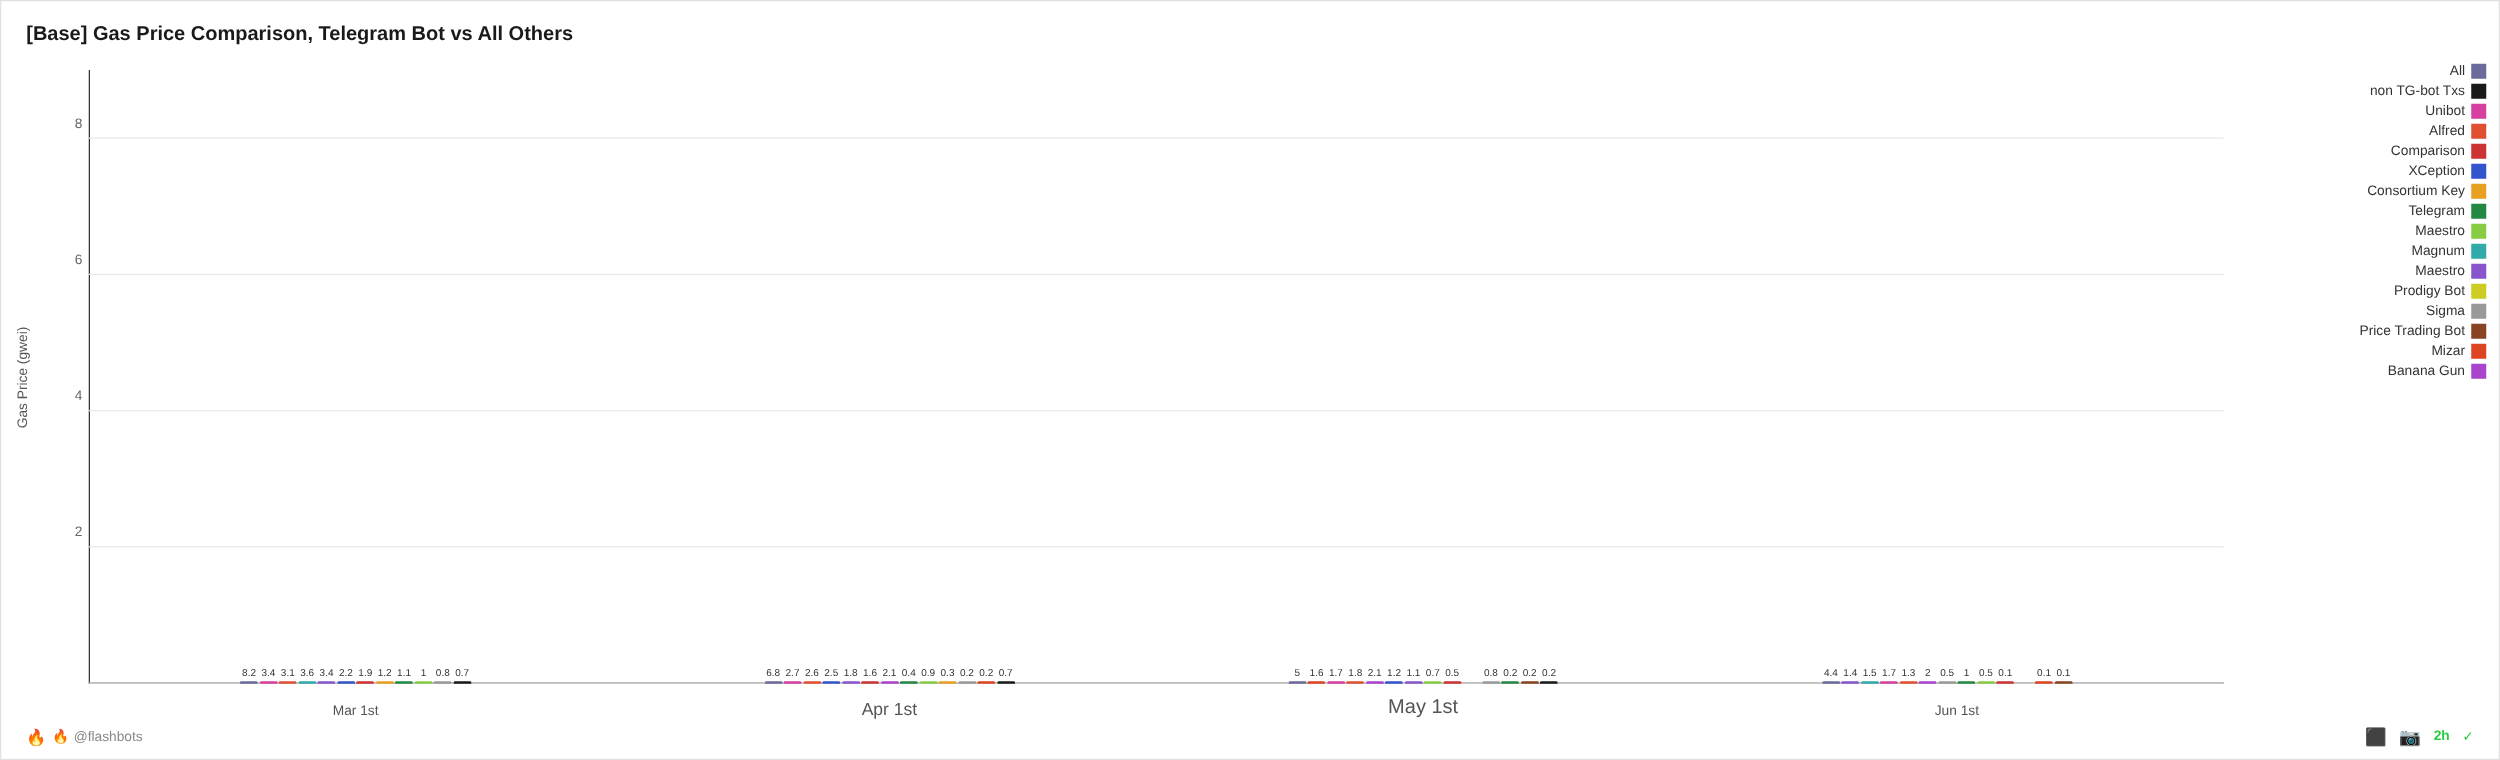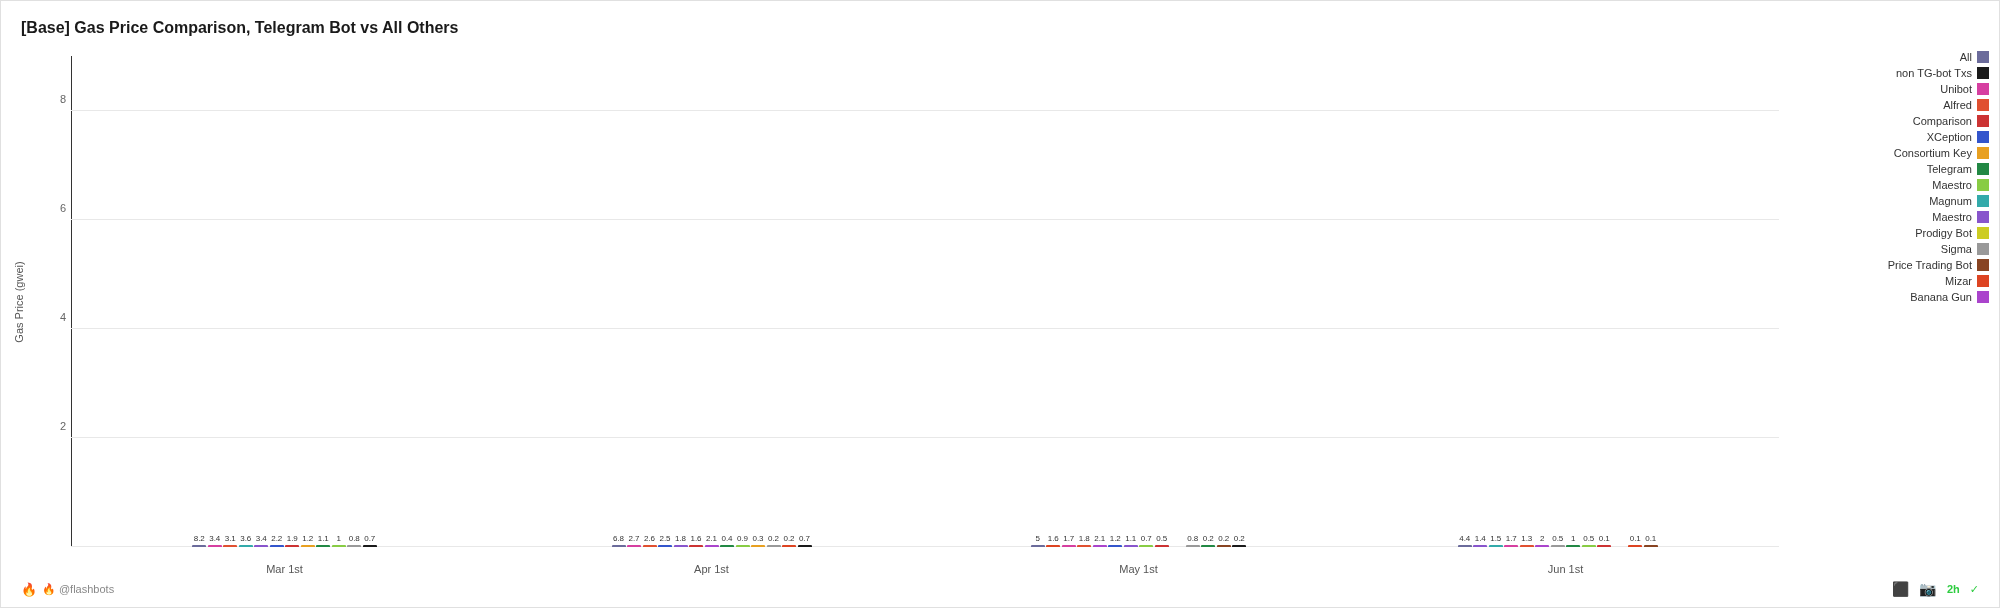--- a/index.html
+++ b/index.html
@@ -256,21 +256,21 @@
             <div class="bar" style="height: calc(2.22222%); background: rgb(153, 153, 153); min-height: 2px;"></div>
           </div>
           <div class="bar-wrap">
             <div class="bar-label">0.2</div>
             <div class="bar" style="height: calc(2.22222%); background: rgb(221, 68, 34); min-height: 2px;"></div>
           </div>
           <div class="bar-wrap">
             <div class="bar-label">0.7</div>
             <div class="bar" style="height: calc(7.77778%); background: rgb(26, 26, 26); min-height: 2px;"></div>
           </div>
-          <div style="position: absolute; bottom: -28px; left: 50%; transform: translateX(-50%); font-size: 11px; color: rgb(85, 85, 85); white-space: nowrap;">Apr 1st</div>
+          <div style="position: absolute; bottom: -28px; left: 50%; transform: translateX(-50%); font-size: 14px; color: rgb(85, 85, 85); white-space: nowrap;">Apr 1st</div>
         </div>
         <div class="group">
           <div class="bar-wrap">
             <div class="bar-label">5</div>
             <div class="bar" style="height: calc(55.5556%); background: rgb(107, 107, 155); min-height: 2px;"></div>
           </div>
           <div class="bar-wrap">
             <div class="bar-label">1.6</div>
             <div class="bar" style="height: calc(17.7778%); background: rgb(221, 68, 34); min-height: 2px;"></div>
           </div>
@@ -314,21 +314,21 @@
             <div class="bar" style="height: calc(2.22222%); background: rgb(34, 136, 68); min-height: 2px;"></div>
           </div>
           <div class="bar-wrap">
             <div class="bar-label">0.2</div>
             <div class="bar" style="height: calc(2.22222%); background: rgb(136, 68, 34); min-height: 2px;"></div>
           </div>
           <div class="bar-wrap">
             <div class="bar-label">0.2</div>
             <div class="bar" style="height: calc(2.22222%); background: rgb(26, 26, 26); min-height: 2px;"></div>
           </div>
-          <div style="position: absolute; bottom: -28px; left: 50%; transform: translateX(-50%); font-size: 11px; color: rgb(85, 85, 85); white-space: nowrap;">May 1st</div>
+          <div style="position: absolute; bottom: -28px; left: 50%; transform: translateX(-50%); font-size: 16px; color: rgb(85, 85, 85); white-space: nowrap;">May 1st</div>
         </div>
         <div class="group">
           <div class="bar-wrap">
             <div class="bar-label">4.4</div>
             <div class="bar" style="height: calc(48.8889%); background: rgb(107, 107, 155); min-height: 2px;"></div>
           </div>
           <div class="bar-wrap">
             <div class="bar-label">1.4</div>
             <div class="bar" style="height: calc(15.5556%); background: rgb(136, 85, 204); min-height: 2px;"></div>
           </div>

